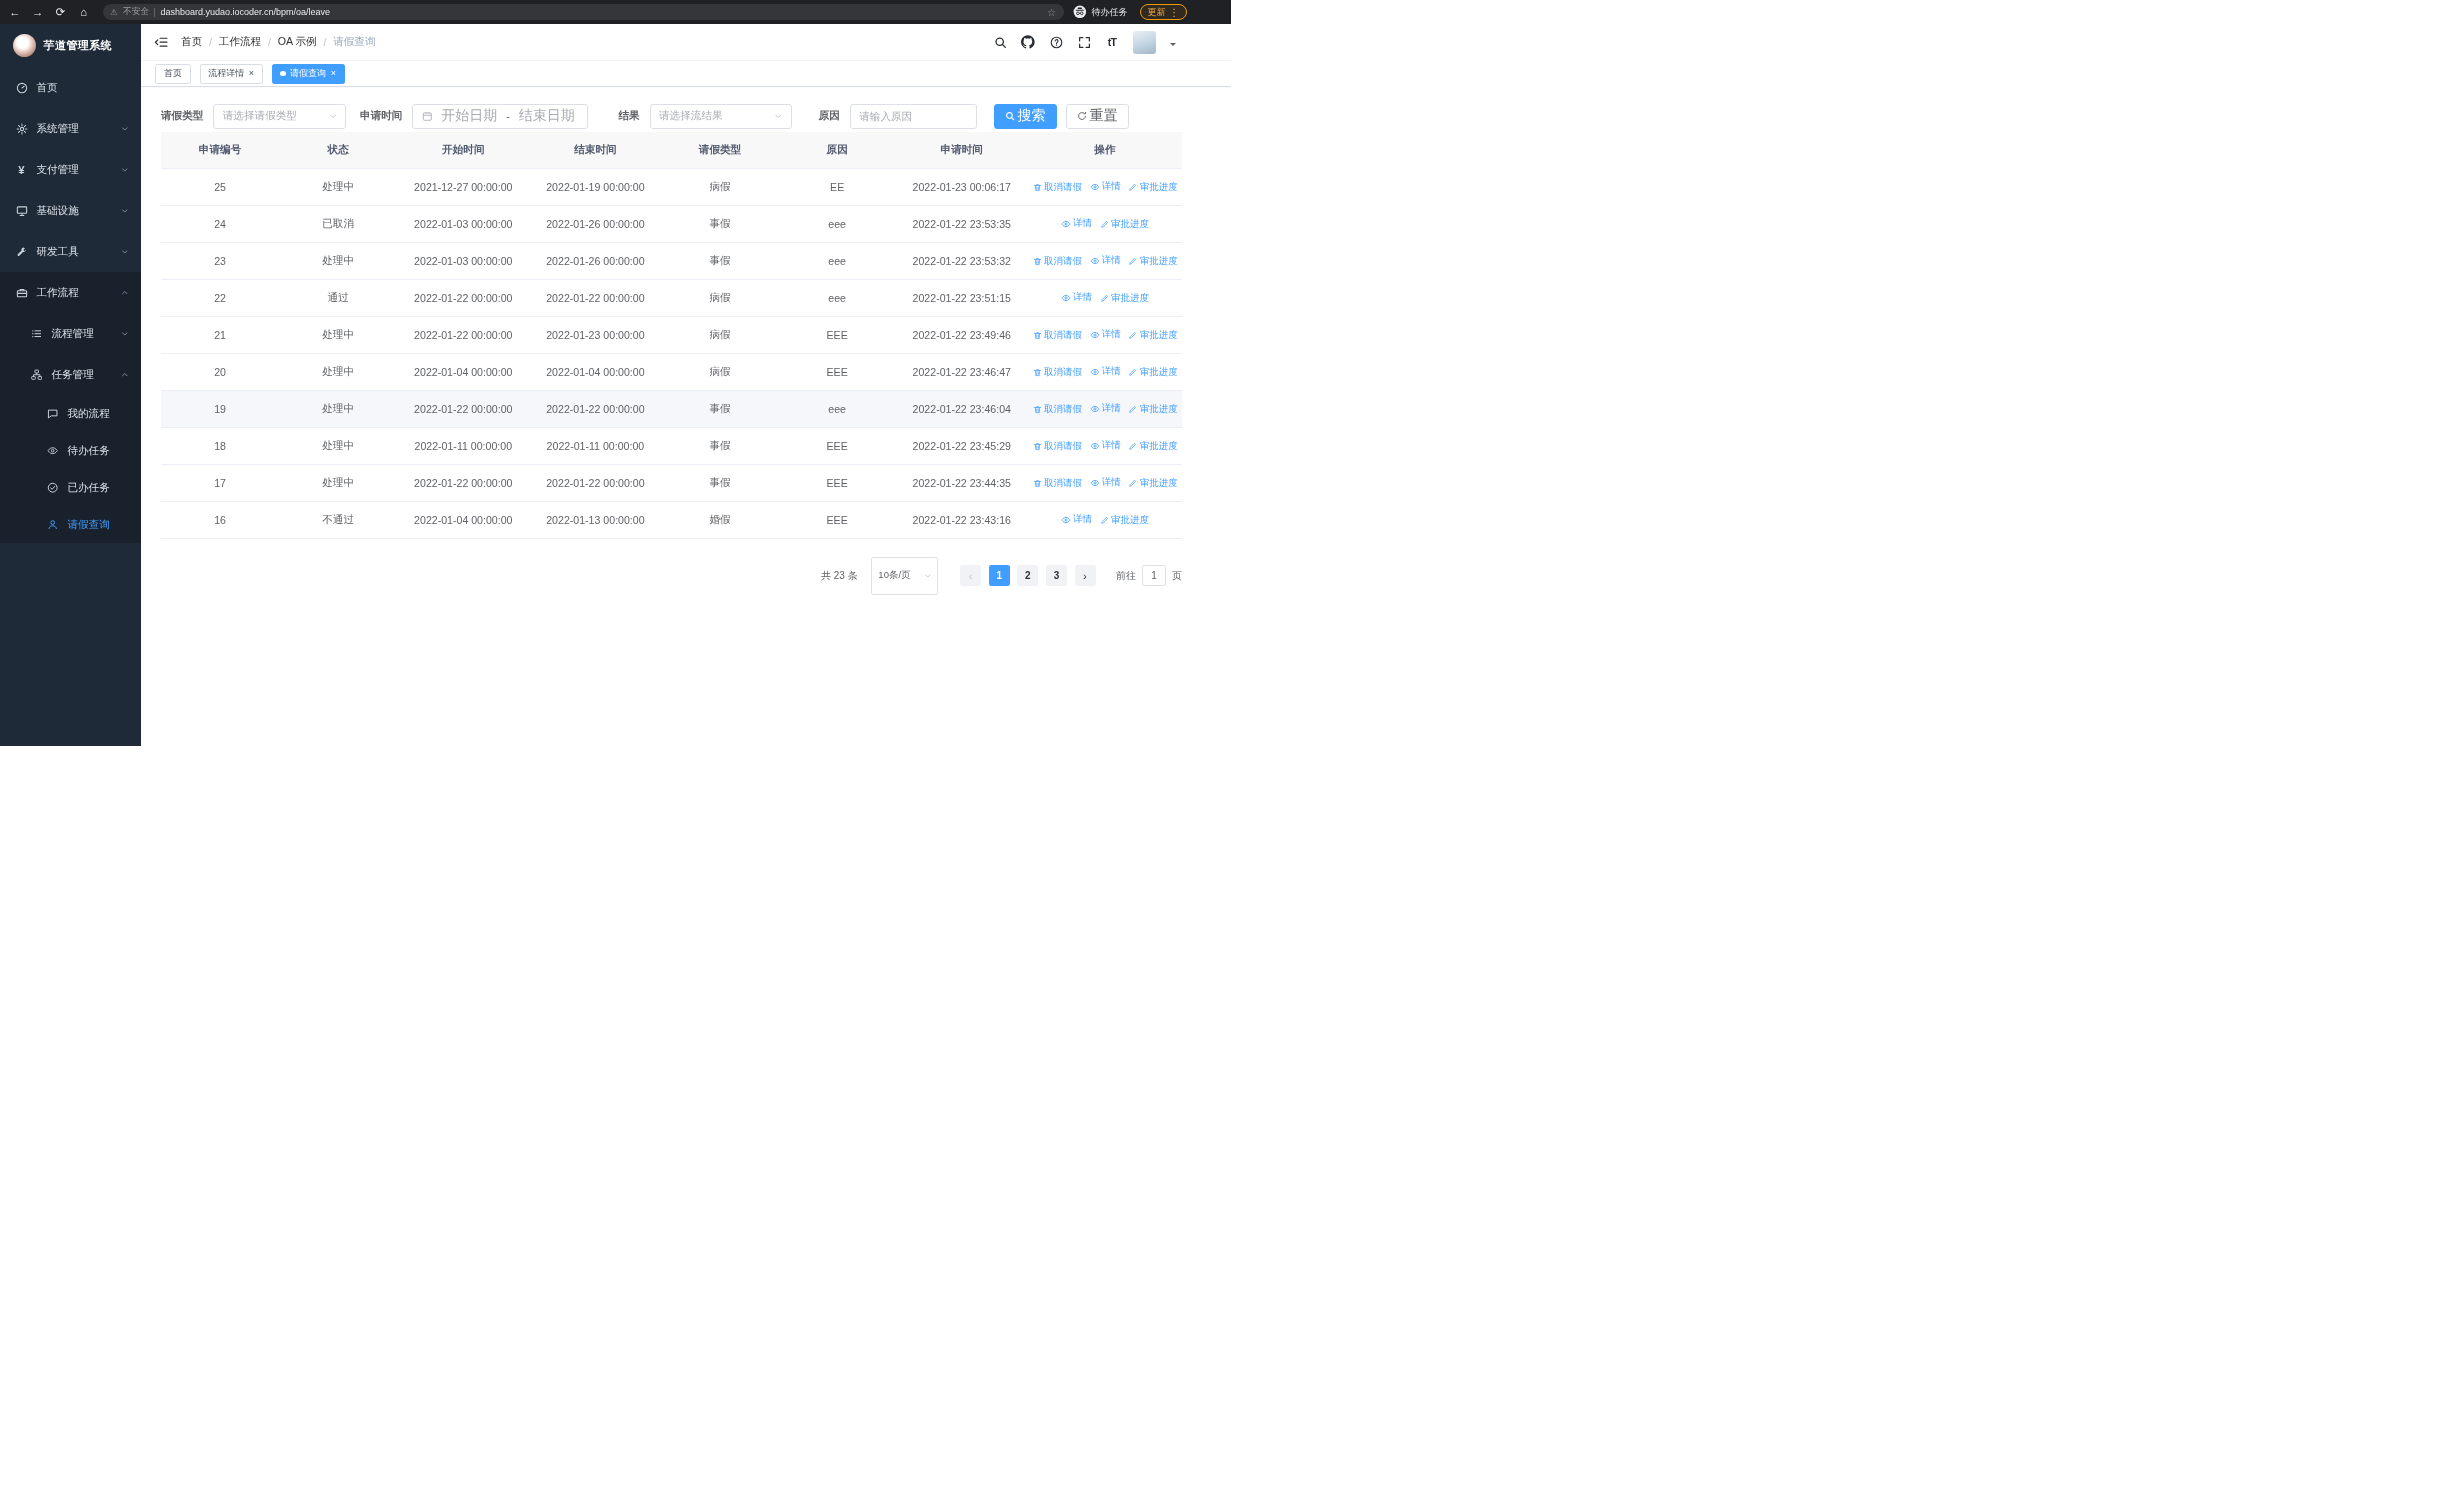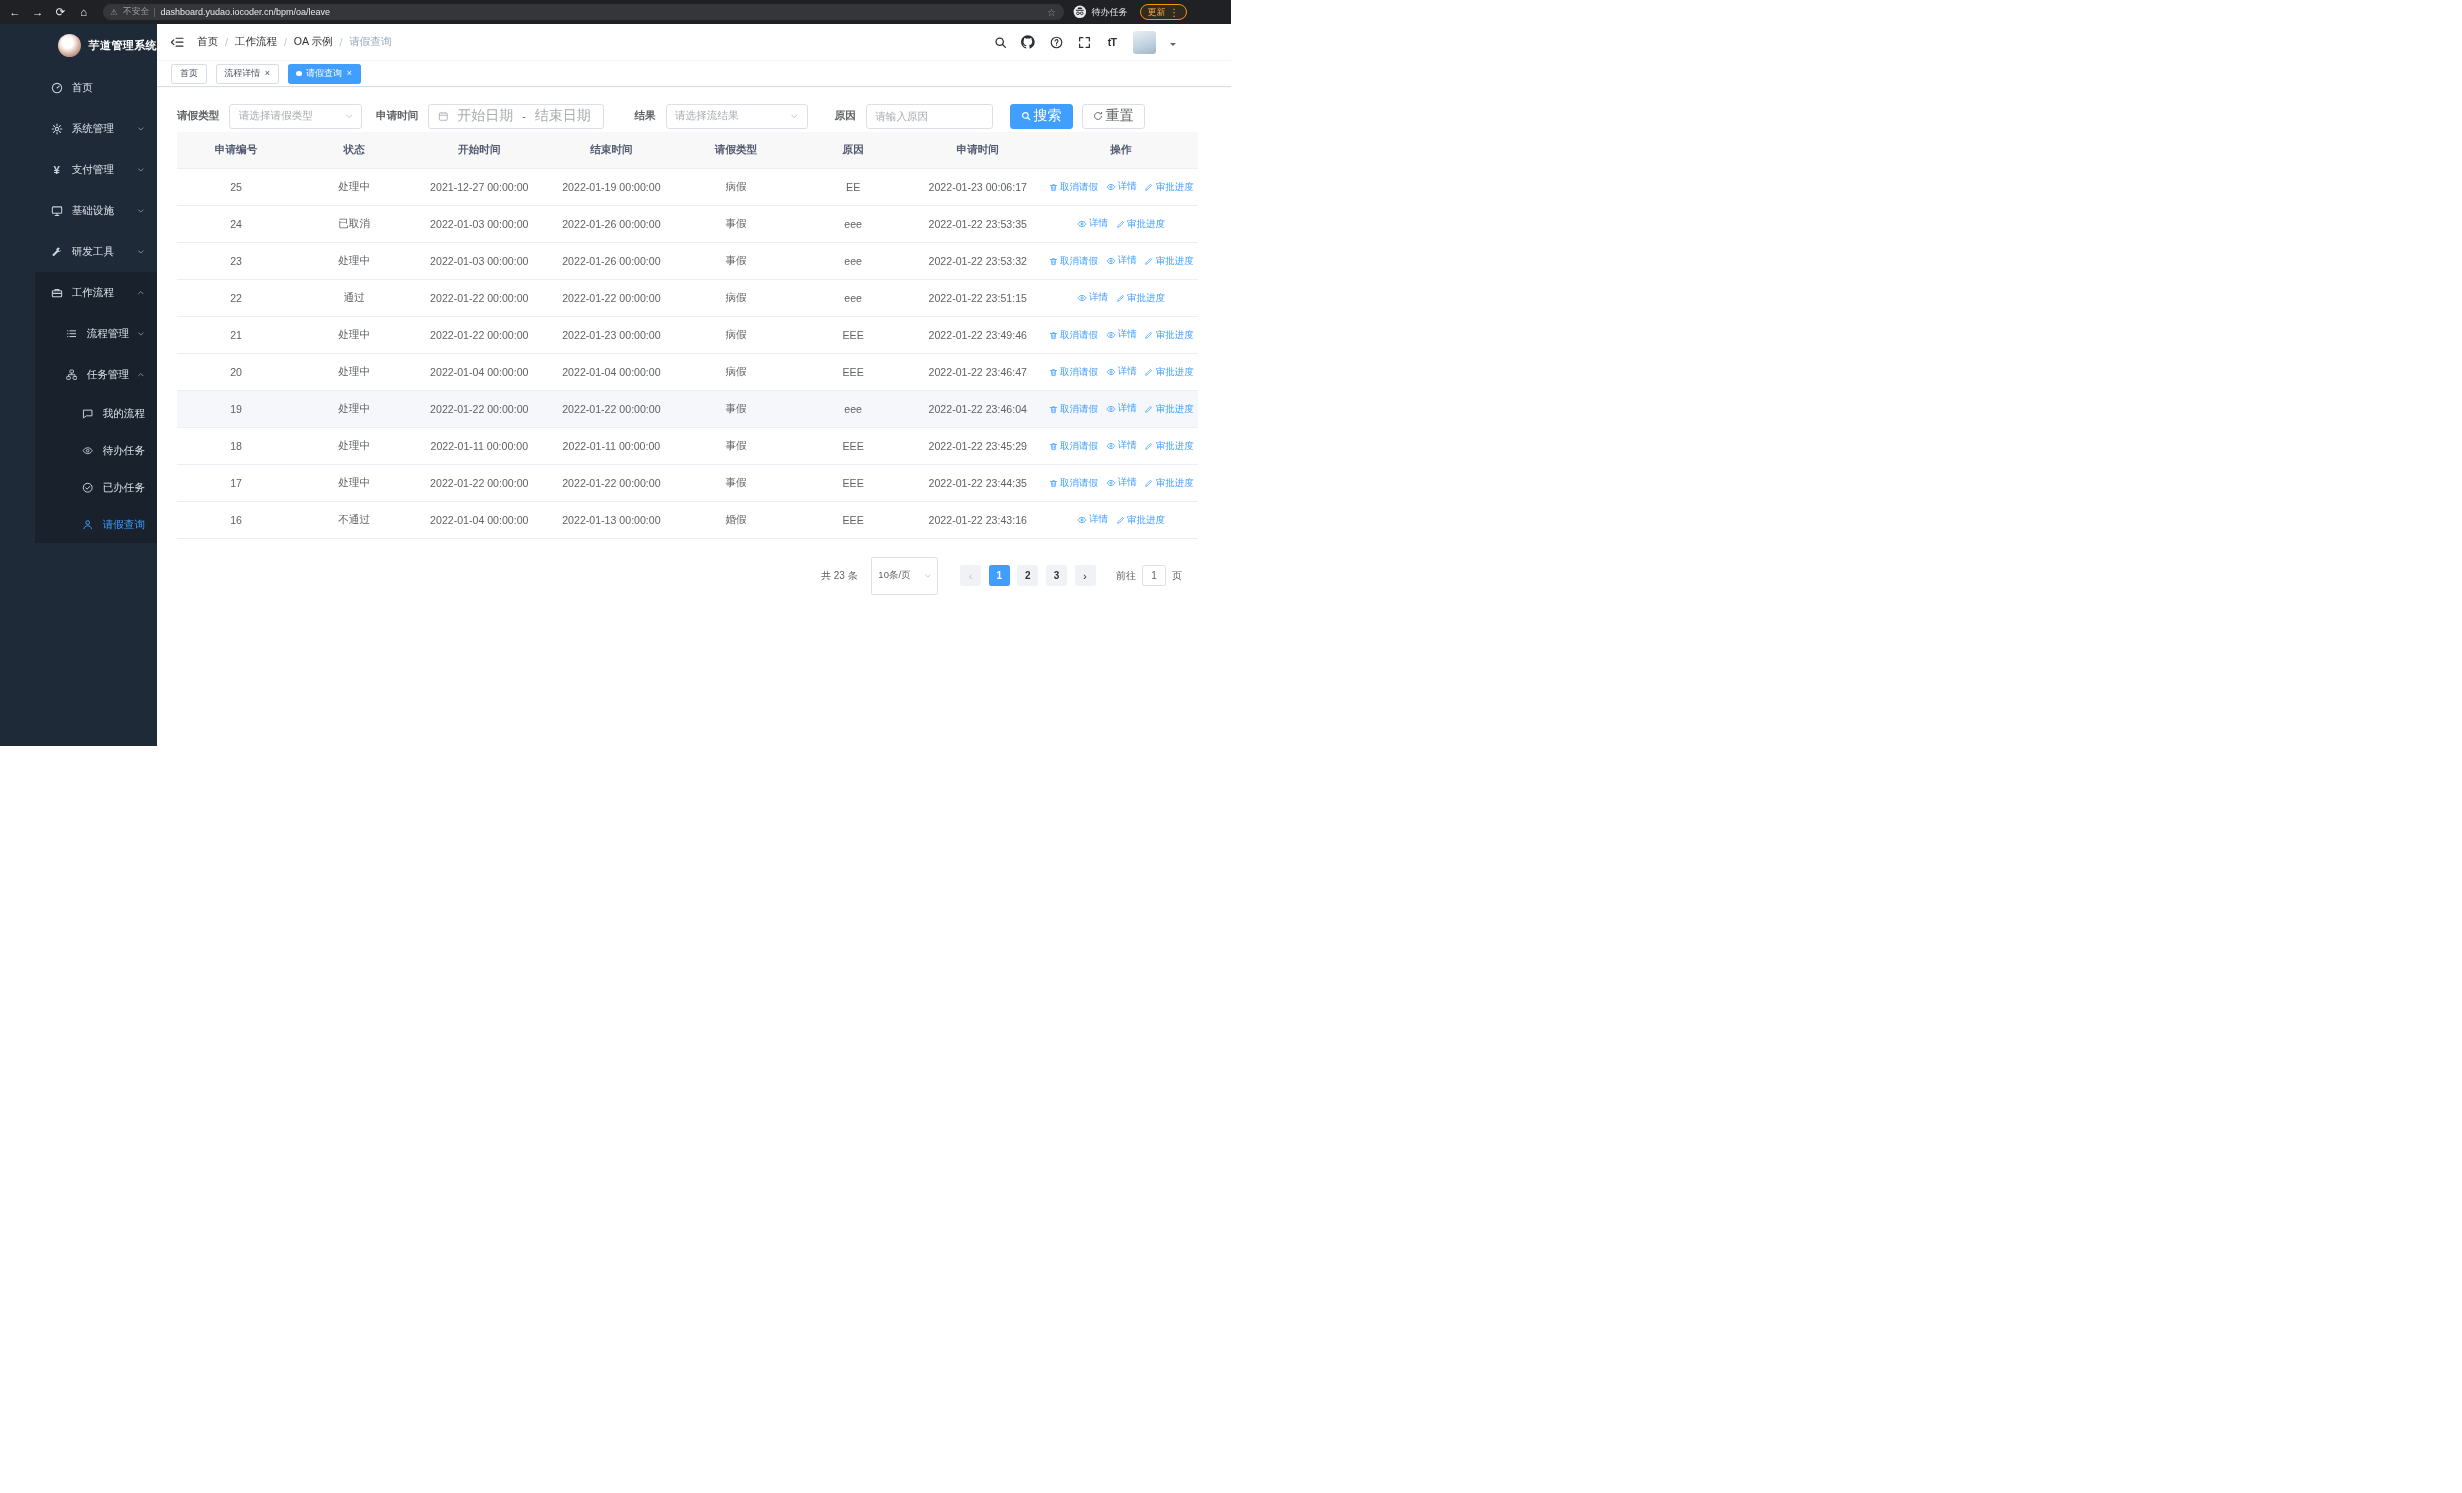--- a/index.html
+++ b/index.html
@@ -14,21 +14,21 @@
   .addr .sec{color:#9aa0a6;font-size:8.7px;}
   .addr .sep{width:0.8px;height:9px;background:#5f6368;}
   .addr .url{color:#e8eaed;font-size:9px;}
   .addr .star{margin-left:auto;color:#9aa0a6;font-size:10px;}
   .incognito{display:flex;align-items:center;gap:5.3px;color:#e8eaed;font-size:9px;margin-right:9px;white-space:nowrap;}
   .update-pill{height:16.7px;border:0.8px solid #f29900;border-radius:9px;display:flex;align-items:center;gap:3.8px;padding:0 6.8px;color:#f5ab44;font-size:9px;background:rgba(242,153,0,0.08);white-space:nowrap;}
   .update-pill .kebab{font-size:10px;color:#f5ab44;}
 
   
   .app{display:flex;height:722px;}
-  .sidebar{width:157px;background:var(--sidebar-bg,#1e2a38);flex:0 0 auto;color:#dbe1e8;display:flex;flex-direction:column;align-items:flex-end;}
+  .sidebar{width:141px;background:var(--sidebar-bg,#1e2a38);flex:0 0 auto;color:#dbe1e8;display:flex;flex-direction:column;}
   .logo-row{height:43px;display:flex;align-items:center;padding-left:13px;gap:7.6px;flex:0 0 auto;}
   .logo-img{width:23px;height:23px;border-radius:50%;background:radial-gradient(circle at 42% 38%,#ffffff 0 28%,#ecd3c8 45%,#b98f85 72%,#6e5550 100%);flex:0 0 auto;}
   .app-title{color:#fff;font-size:11px;font-weight:700;letter-spacing:0.4px;}
   .menu{flex:1;overflow:hidden;}
   .mi{display:flex;align-items:center;height:41px;padding:0 12px 0 15px;font-size:10.6px;cursor:pointer;}
   .mi .micon{width:13px;height:13px;display:flex;align-items:center;justify-content:center;color:#c9d1d9;flex:0 0 auto;}
   .mi .mlabel{margin-left:8.4px;color:#dbe1e8;white-space:nowrap;}
   .mi .chev{margin-left:auto;color:#8b97a5;display:flex;}
   .chev.up svg{transform:rotate(180deg);}
   .open-block{background:var(--sidebar-submenu-bg,#18212c);}

